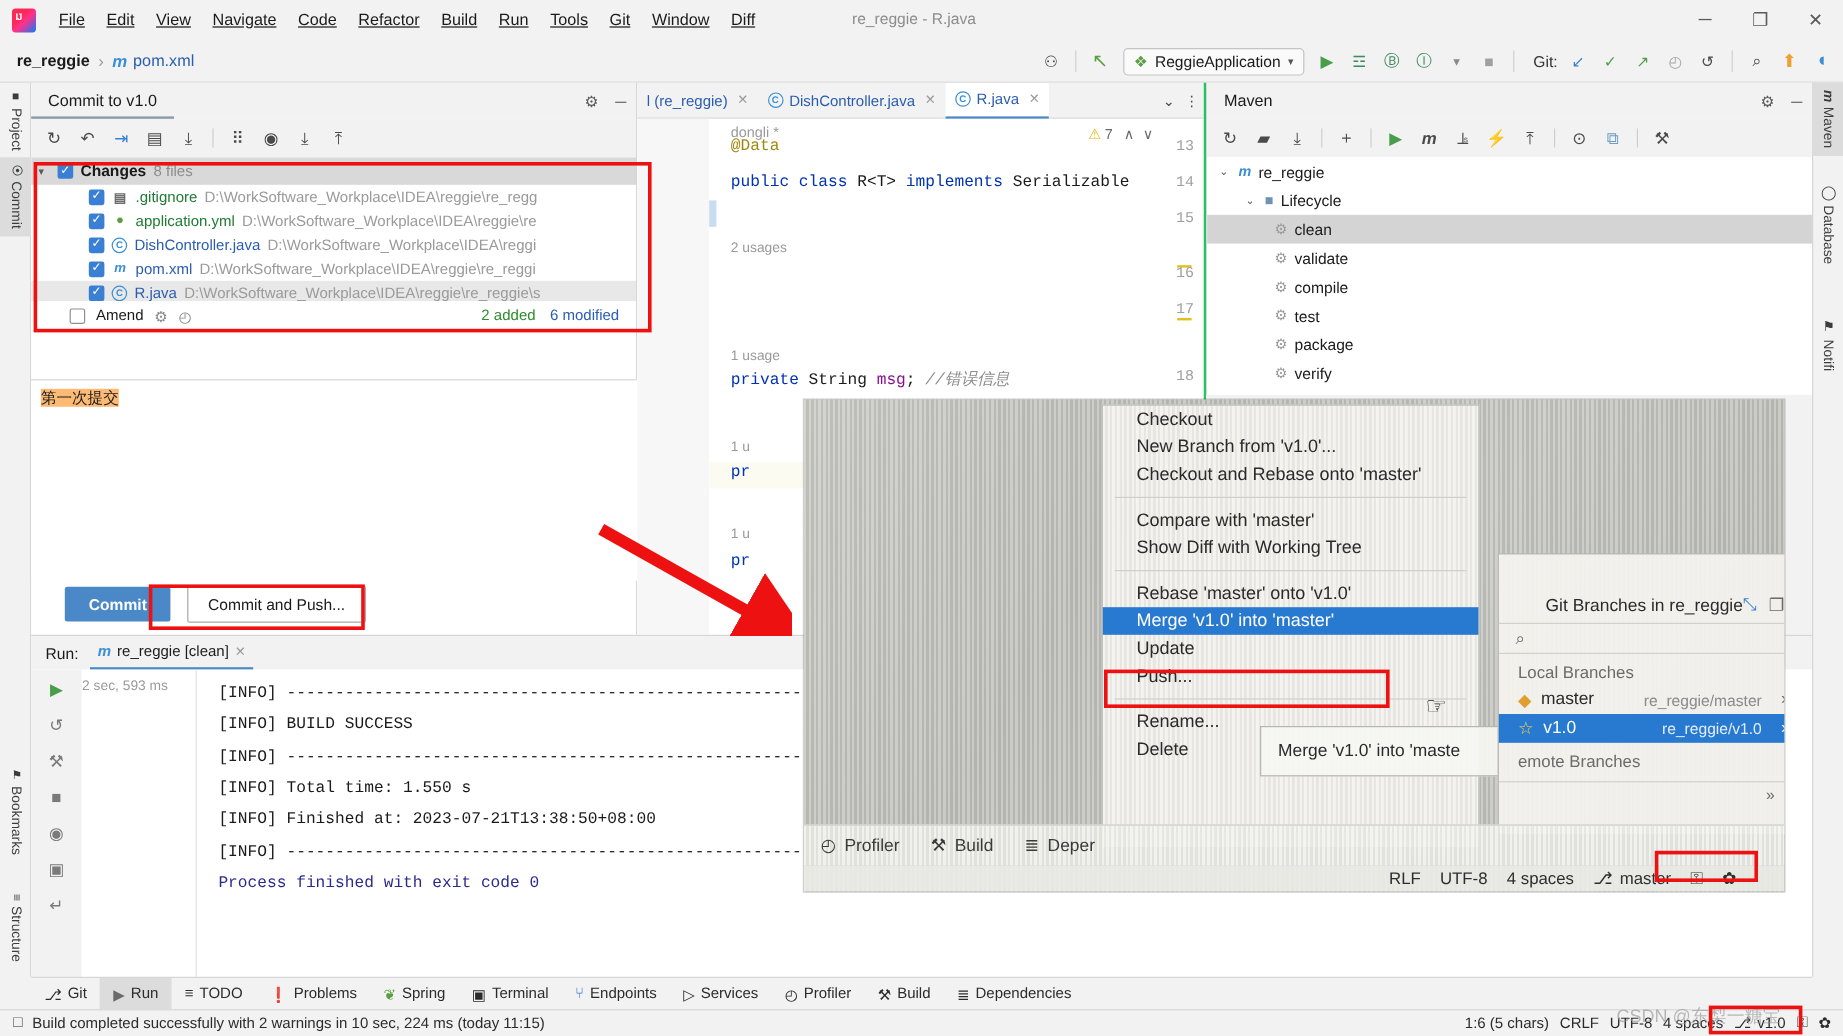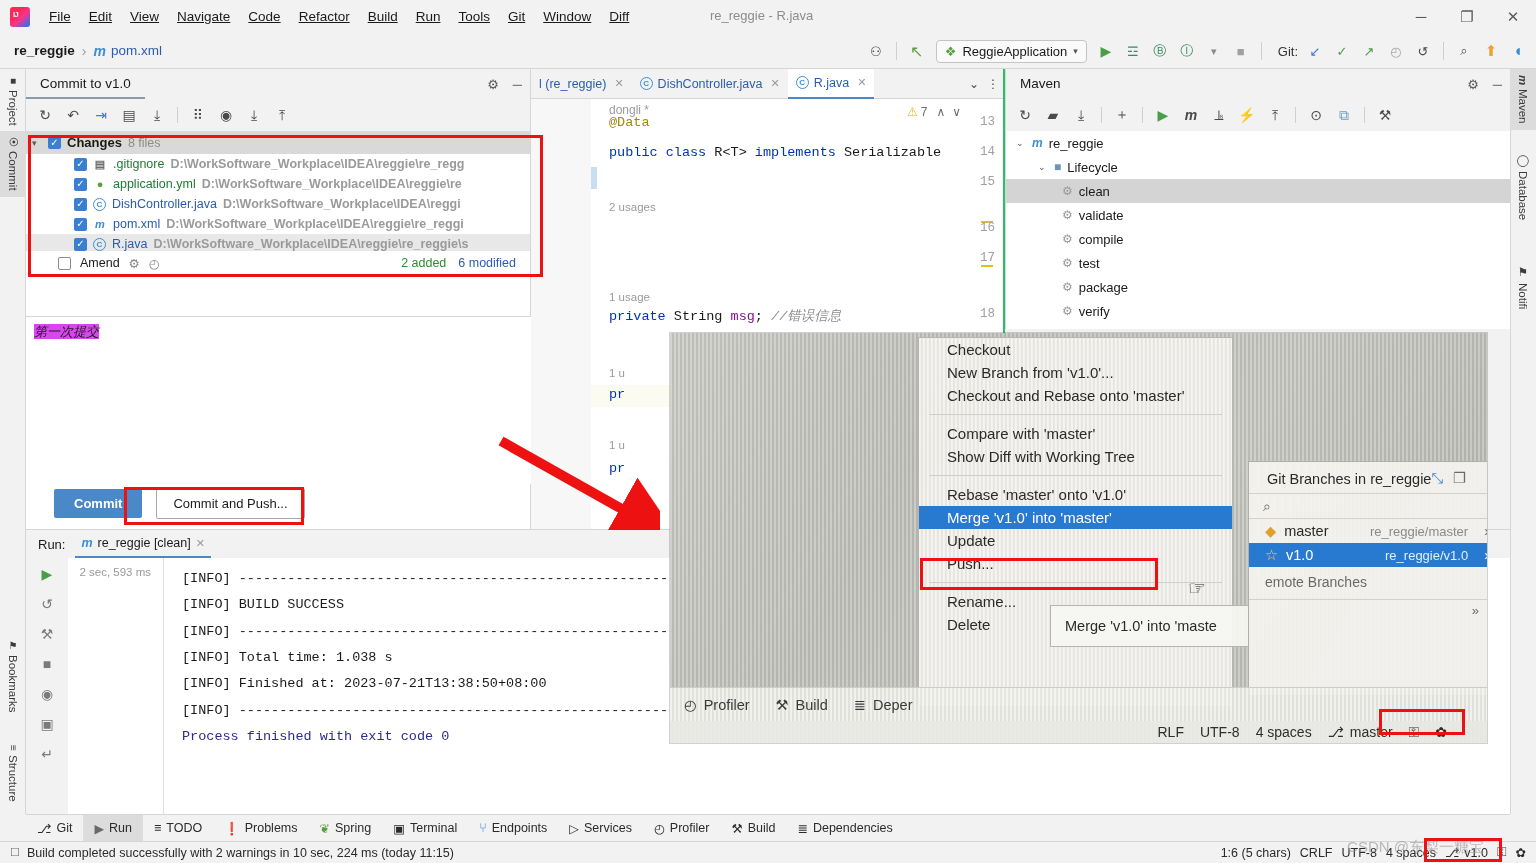--- a/index.html
+++ b/index.html
@@ -134,35 +134,35 @@
   .chg-row.sel { background:#e8e8e8; }
   .fi { width:14px; height:14px; flex:none; font-size:11px;
         display:flex; align-items:center; justify-content:center; font-weight:bold;}
   .fi.git { color:#6d6d6d; }
   .fi.yml { color:#5a9e3f; }
   .fi.java { color:#3b8fd4; border:1.5px solid #3b8fd4; border-radius:50%;
              font-size:8px; width:13px;height:13px;}
   .fi.xml { color:#3b8fd4; font-style:italic; }
   .fname.green { color:#1f7a33; }
   .fname.blue  { color:#2a5db0; }
-  .fpath { color:#9a9a9a;font-weight:bold; }
+  .fpath { color:#9a9a9a; }
 
   .amend-row {
     display:flex; align-items:center; height:24px; padding-left:32px; gap:9px;
     font-size:12.5px; position:relative; background:#fff;
   }
   .cbx-empty { width:13px;height:13px;border:1px solid #8f8f8f;background:#fff;border-radius:2px;}
   .amend-stats { position:absolute; right:14px; display:flex; gap:12px; font-size:12.5px;}
   .added{color:#2e8b2e;} .modified{color:#2a5db0;}
 
   .msg-area {
     position:absolute; left:0; top:247px; width:505px; height:168px;
     background:#fff; border-top:1px solid #d6d6d6; padding:6px 8px;
   }
-  .msg-text { background:#d946ef; display:inline; font-size:13px; color:#1a1a1a;font-style:italic; }
+  .msg-text { background:#fdba74; display:inline; font-size:13px; color:#1a1a1a; }
   .commit-btns {
     position:absolute; left:0; bottom:10px; width:505px; display:flex;
     align-items:center; padding-left:28px; gap:14px;
   }
   .btn-commit {
     background:#4a88c7; color:#fff; border:none; padding:7px 20px;
     font-size:13px; font-weight:bold; border-radius:2px; font-family:inherit;
   }
   .btn-push {
     background:#fff; color:#1a1a1a; border:1px solid #a9a9a9; padding:7px 16px;
@@ -224,21 +224,21 @@
   }
   .run-head { height:28px; background:#f2f2f2; display:flex; align-items:center;
               gap:10px; padding-left:12px; font-size:13px;}
   .run-tab { display:flex; align-items:center; gap:5px; height:28px;
              border-bottom:2px solid #4a88c7; padding:0 6px; font-size:12.5px;}
   .run-body { position:relative; height:257px; background:#fff; display:flex; }
   .run-gutter { width:42px; background:#f2f2f2; display:flex; flex-direction:column;
                 align-items:center; padding-top:8px; gap:14px; }
   .rg { font-size:14px; color:#7a7a7a; }
   .rg.play{ color:#4a9e4a; }
-  .timecol { width:96px; text-align:right; padding-right:12px; padding-top:8px;
+  .timecol { width:96px; text-align:right; padding-right:23px; padding-top:8px;
              font-size:11.5px; color:#9a9a9a; border-right:1px solid #e0e0e0;}
   .console { padding:8px 0 0 18px; font-family:"Liberation Mono", monospace;
              font-size:13.5px; color:#1a1a1a; line-height:1.95; }
   .console .ok { color:#2b2b8f; }
 
   
   .bottom-tabs {
     position:absolute; left:26px; top:814px; width:1484px; height:27px;
     background:#f2f2f2; display:flex; align-items:center; border-top:1px solid #d6d6d6;
   }
@@ -276,22 +276,22 @@
   .photo .submenu {
     position:absolute; left:380px; top:272px; width:200px; height:42px;
     background:rgba(246,245,241,.95); border:1px solid #b6b6b0;
     display:flex; align-items:center; padding-left:14px; font-size:14.5px; color:#2a2a2a;
     white-space:nowrap;
   }
   .photo .branchpop {
     position:absolute; left:578px; top:128px; width:250px; height:235px;
     background:rgba(243,242,238,.95); border:1px solid #b0b0aa;
   }
-  .photo .bp-title { display:flex; align-items:center; justify-content:flex-start;
-                     padding:8px 10px 6px 18px; font-size:14.5px; color:#2a2a2a;}
+  .photo .bp-title { display:flex; align-items:center; justify-content:flex-end;
+                     padding:8px 10px 6px 18px; font-size:14.5px; color:#2a2a2a;margin-top:26px;}
   .photo .bp-search { border-top:1px solid #d2d2cc; border-bottom:1px solid #d2d2cc;
                       height:26px; display:flex; align-items:center; padding-left:14px;
                       color:#6a6a6a; font-size:14px;}
   .photo .bp-sec { padding:7px 0 3px 16px; font-size:14px; color:#6a6a6a; }
   .photo .bp-row { display:flex; align-items:center; height:24px; padding-left:16px;
                    font-size:14.5px; color:#2a2a2a; gap:8px; }
   .photo .bp-row.sel { background:#2879d0; color:#fff; }
   .photo .bp-rem { margin-left:auto; margin-right:8px; font-size:13px; color:#8a8a8a;}
   .photo .bp-row.sel .bp-rem{ color:#e3eefb; }
   .photo .bp-more { text-align:right; padding-right:18px; font-size:13px; color:#6a6a6a;
@@ -641,21 +641,21 @@
         <span class="rg">■</span>
         <span class="rg">◉</span>
         <span class="rg">▣</span>
         <span class="rg">↵</span>
       </div>
       <div class="timecol">2 sec, 593 ms</div>
       <div class="console">
         <div>[INFO] ------------------------------------------------------------------------</div>
         <div>[INFO] BUILD SUCCESS</div>
         <div>[INFO] ------------------------------------------------------------------------</div>
-        <div>[INFO] Total time:  1.038 s</div>
+        <div>[INFO] Total time:  1.550 s</div>
         <div>[INFO] Finished at: 2023-07-21T13:38:50+08:00</div>
         <div>[INFO] ------------------------------------------------------------------------</div>
         <div></div>
         <div class="ok">Process finished with exit code 0</div>
       </div>
     </div>
   </div>
 
   <div class="photo">
 
@@ -684,20 +684,21 @@
       <div class="bp-title">
         <span>Git Branches in re_reggie</span>
         <span style="display:flex;gap:10px;color:#3b7fd4;">
           <span>⤡</span>
           <span style="color:#6a6a6a;">❐</span>
         </span>
       </div>
       <div class="bp-search">
         <span>⌕</span>
       </div>
+      <div class="bp-sec">Local Branches</div>
       <div class="bp-row">
         <span style="color:#e0a030;">◆</span>
         <span>master</span>
         <span class="bp-rem">re_reggie/master</span>
         <span style="margin-right:8px;color:#6a6a6a;">›</span>
       </div>
       <div class="bp-row sel">
         <span style="color:#ffd24a;">☆</span>
         <span>v1.0</span>
         <span class="bp-rem">re_reggie/v1.0</span>

